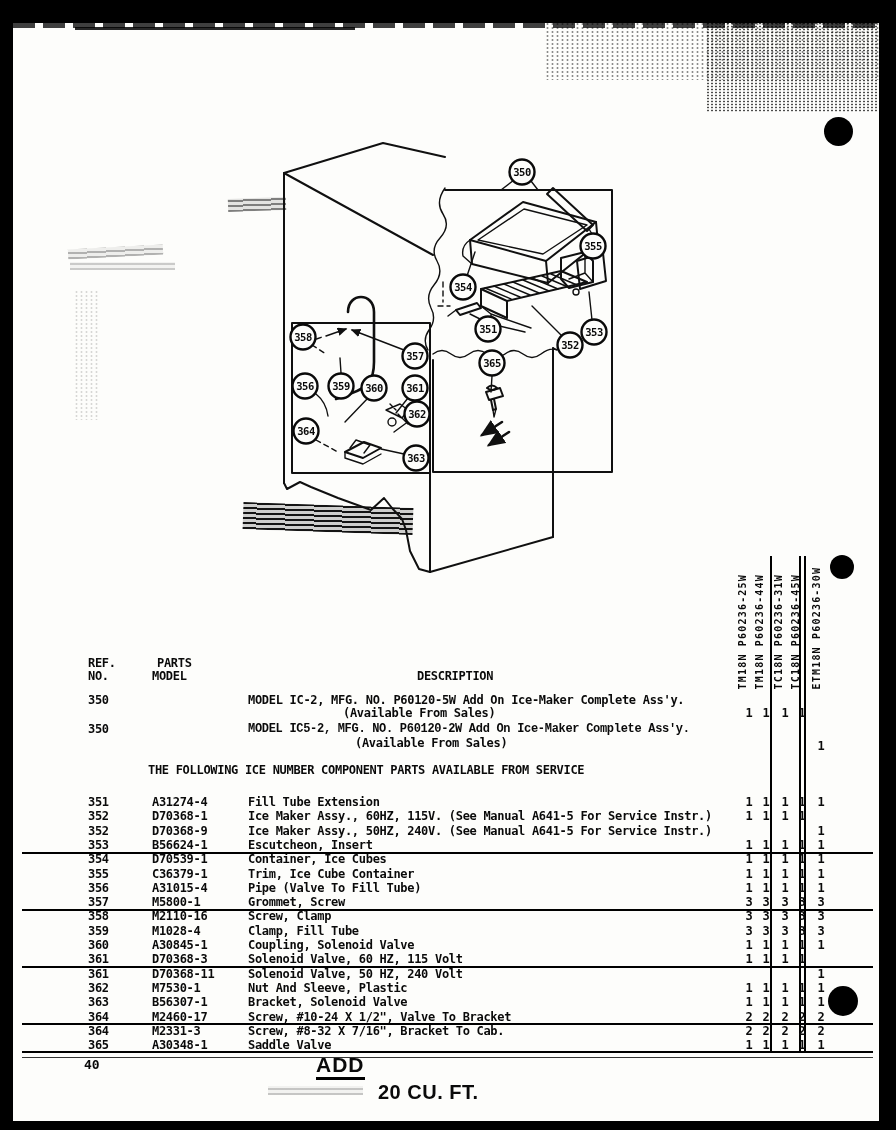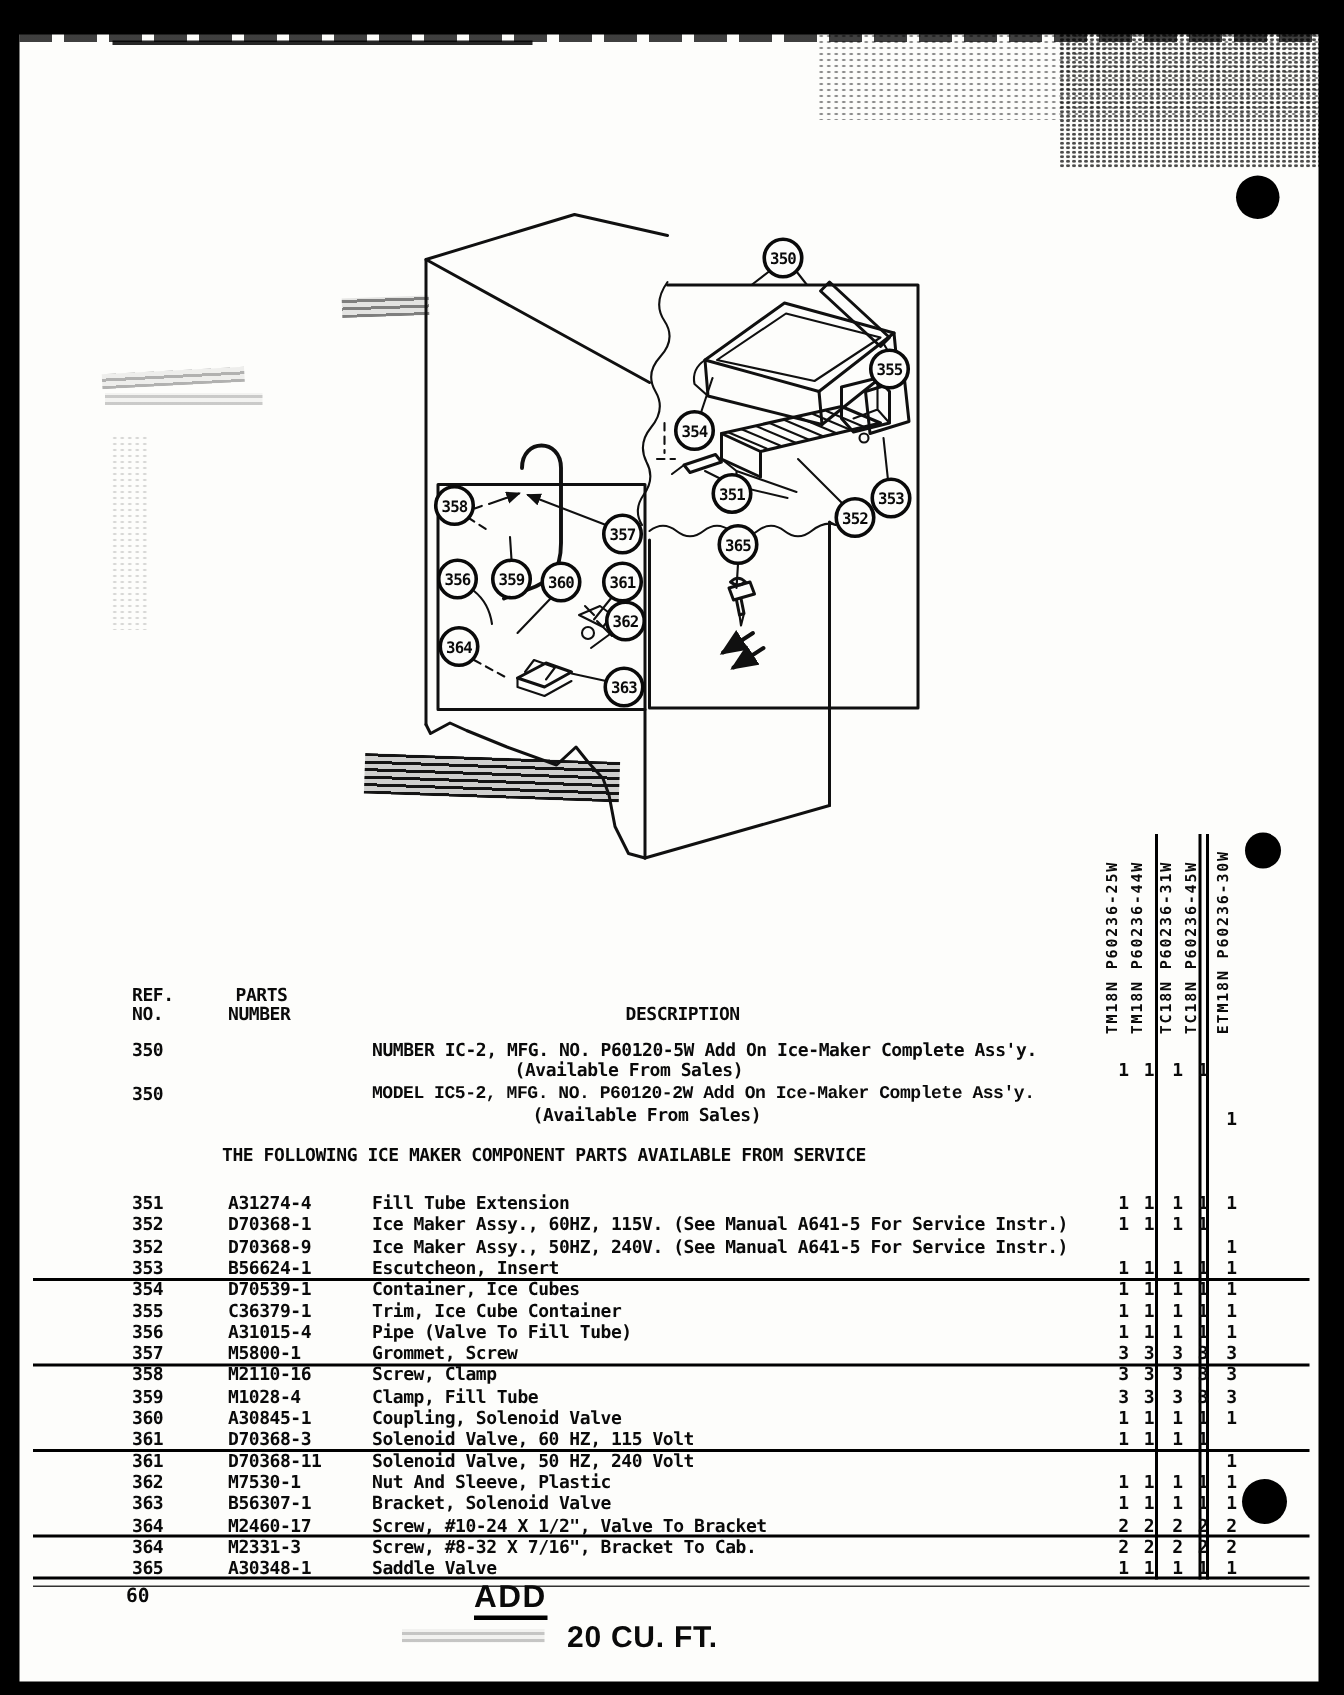--- a/index.html
+++ b/index.html
@@ -240,36 +240,36 @@
   <div class="rot" style="left:728px;">TC18N P60236-45W</div>
   <div class="rot" style="left:749px;">ETM18N P60236-30W</div>
 
   <div class="vline" style="left:770px;top:556px;height:497px;"></div>
   <div class="vline" style="left:799px;top:556px;height:497px;"></div>
   <div class="vline" style="left:804px;top:556px;height:497px;"></div>
 
   <div class="t" style="left:88px;top:656px;">REF.</div>
   <div class="t" style="left:88px;top:669px;">NO.</div>
   <div class="t" style="left:157px;top:656px;">PARTS</div>
-  <div class="t" style="left:152px;top:669px;">NUMBER</div>
+  <div class="t" style="left:152px;top:669px;">MODEL</div>
   <div class="t" style="left:417px;top:669px;">DESCRIPTION</div>
 
   <div class="t" style="left:88px;top:693px;">350</div>
-  <div class="t" style="left:248px;top:693px;">NUMBER IC-2, MFG. NO. P60120-5W Add On Ice-Maker Complete Ass'y.</div>
+  <div class="t" style="left:248px;top:693px;">MODEL IC-2, MFG. NO. P60120-5W Add On Ice-Maker Complete Ass'y.</div>
   <div class="t" style="left:343px;top:706px;">(Available From Sales)</div>
   <div class="t c-qty" style="left:741px;top:706px;">1</div>
   <div class="t c-qty" style="left:758px;top:706px;">1</div>
   <div class="t c-qty" style="left:777px;top:706px;">1</div>
   <div class="t c-qty" style="left:794px;top:706px;">1</div>
   <div class="t" style="left:88px;top:722px;">350</div>
   <div class="t" style="left:248px;top:722px;font-family:Liberation Mono, monospace;">MODEL IC5-2, MFG. NO. P60120-2W Add On Ice-Maker Complete Ass'y.</div>
   <div class="t" style="left:355px;top:736px;">(Available From Sales)</div>
   <div class="t c-qty" style="left:813px;top:739px;">1</div>
 
-  <div class="t" style="left:148px;top:763px;">THE FOLLOWING ICE MAKER COMPONENT PARTS AVAILABLE FROM SERVICE</div>
+  <div class="t" style="left:148px;top:763px;">THE FOLLOWING ICE NUMBER COMPONENT PARTS AVAILABLE FROM SERVICE</div>
 
   <div>
       <div class="prow" style="top: 795px;"><span class="c-ref">351</span><span class="c-part">A31274-4</span><span class="c-desc">Fill Tube Extension</span><span class="c-qty" style="left: 741px;">1</span><span class="c-qty" style="left: 758px;">1</span><span class="c-qty" style="left: 777px;">1</span><span class="c-qty" style="left: 794px;">1</span><span class="c-qty" style="left: 813px;">1</span></div>
       <div class="prow" style="top: 809.3px;"><span class="c-ref">352</span><span class="c-part">D70368-1</span><span class="c-desc">Ice Maker Assy., 60HZ, 115V. (See Manual A641-5 For Service Instr.)</span><span class="c-qty" style="left: 741px;">1</span><span class="c-qty" style="left: 758px;">1</span><span class="c-qty" style="left: 777px;">1</span><span class="c-qty" style="left: 794px;">1</span><span class="c-qty" style="left: 813px;"></span></div>
       <div class="prow" style="top: 823.6px;"><span class="c-ref">352</span><span class="c-part">D70368-9</span><span class="c-desc">Ice Maker Assy., 50HZ, 240V. (See Manual A641-5 For Service Instr.)</span><span class="c-qty" style="left: 741px;"></span><span class="c-qty" style="left: 758px;"></span><span class="c-qty" style="left: 777px;"></span><span class="c-qty" style="left: 794px;"></span><span class="c-qty" style="left: 813px;">1</span></div>
       <div class="prow" style="top: 837.9px;"><span class="c-ref">353</span><span class="c-part">B56624-1</span><span class="c-desc">Escutcheon, Insert</span><span class="c-qty" style="left: 741px;">1</span><span class="c-qty" style="left: 758px;">1</span><span class="c-qty" style="left: 777px;">1</span><span class="c-qty" style="left: 794px;">1</span><span class="c-qty" style="left: 813px;">1</span></div>
       <div class="prow" style="top: 852.2px;"><span class="c-ref">354</span><span class="c-part">D70539-1</span><span class="c-desc">Container, Ice Cubes</span><span class="c-qty" style="left: 741px;">1</span><span class="c-qty" style="left: 758px;">1</span><span class="c-qty" style="left: 777px;">1</span><span class="c-qty" style="left: 794px;">1</span><span class="c-qty" style="left: 813px;">1</span></div>
       <div class="prow" style="top: 866.5px;"><span class="c-ref">355</span><span class="c-part">C36379-1</span><span class="c-desc">Trim, Ice Cube Container</span><span class="c-qty" style="left: 741px;">1</span><span class="c-qty" style="left: 758px;">1</span><span class="c-qty" style="left: 777px;">1</span><span class="c-qty" style="left: 794px;">1</span><span class="c-qty" style="left: 813px;">1</span></div>
       <div class="prow" style="top: 880.8px;"><span class="c-ref">356</span><span class="c-part">A31015-4</span><span class="c-desc">Pipe (Valve To Fill Tube)</span><span class="c-qty" style="left: 741px;">1</span><span class="c-qty" style="left: 758px;">1</span><span class="c-qty" style="left: 777px;">1</span><span class="c-qty" style="left: 794px;">1</span><span class="c-qty" style="left: 813px;">1</span></div>
       <div class="prow" style="top: 895.1px;"><span class="c-ref">357</span><span class="c-part">M5800-1</span><span class="c-desc">Grommet, Screw</span><span class="c-qty" style="left: 741px;">3</span><span class="c-qty" style="left: 758px;">3</span><span class="c-qty" style="left: 777px;">3</span><span class="c-qty" style="left: 794px;">3</span><span class="c-qty" style="left: 813px;">3</span></div>
@@ -285,19 +285,19 @@
       <div class="prow" style="top: 1038.1px;"><span class="c-ref">365</span><span class="c-part">A30348-1</span><span class="c-desc">Saddle Valve</span><span class="c-qty" style="left: 741px;">1</span><span class="c-qty" style="left: 758px;">1</span><span class="c-qty" style="left: 777px;">1</span><span class="c-qty" style="left: 794px;">1</span><span class="c-qty" style="left: 813px;">1</span></div>
     </div>
 
   <div class="hrule" style="top:852px;"></div>
   <div class="hrule" style="top:909px;"></div>
   <div class="hrule" style="top:966px;"></div>
   <div class="hrule" style="top:1023px;"></div>
   <div class="hrule" style="top:1051px;"></div>
   <div class="hrule" style="top:1057px;height:1px;opacity:.8;"></div>
 
-  <div class="pageno">60</div>
+  <div class="pageno">40</div>
   <div class="title1">
     <span class="u">ADD</span>
   </div>
   <div class="title2">20 CU. FT.</div>
 
 </div>
 
 </body></html>

